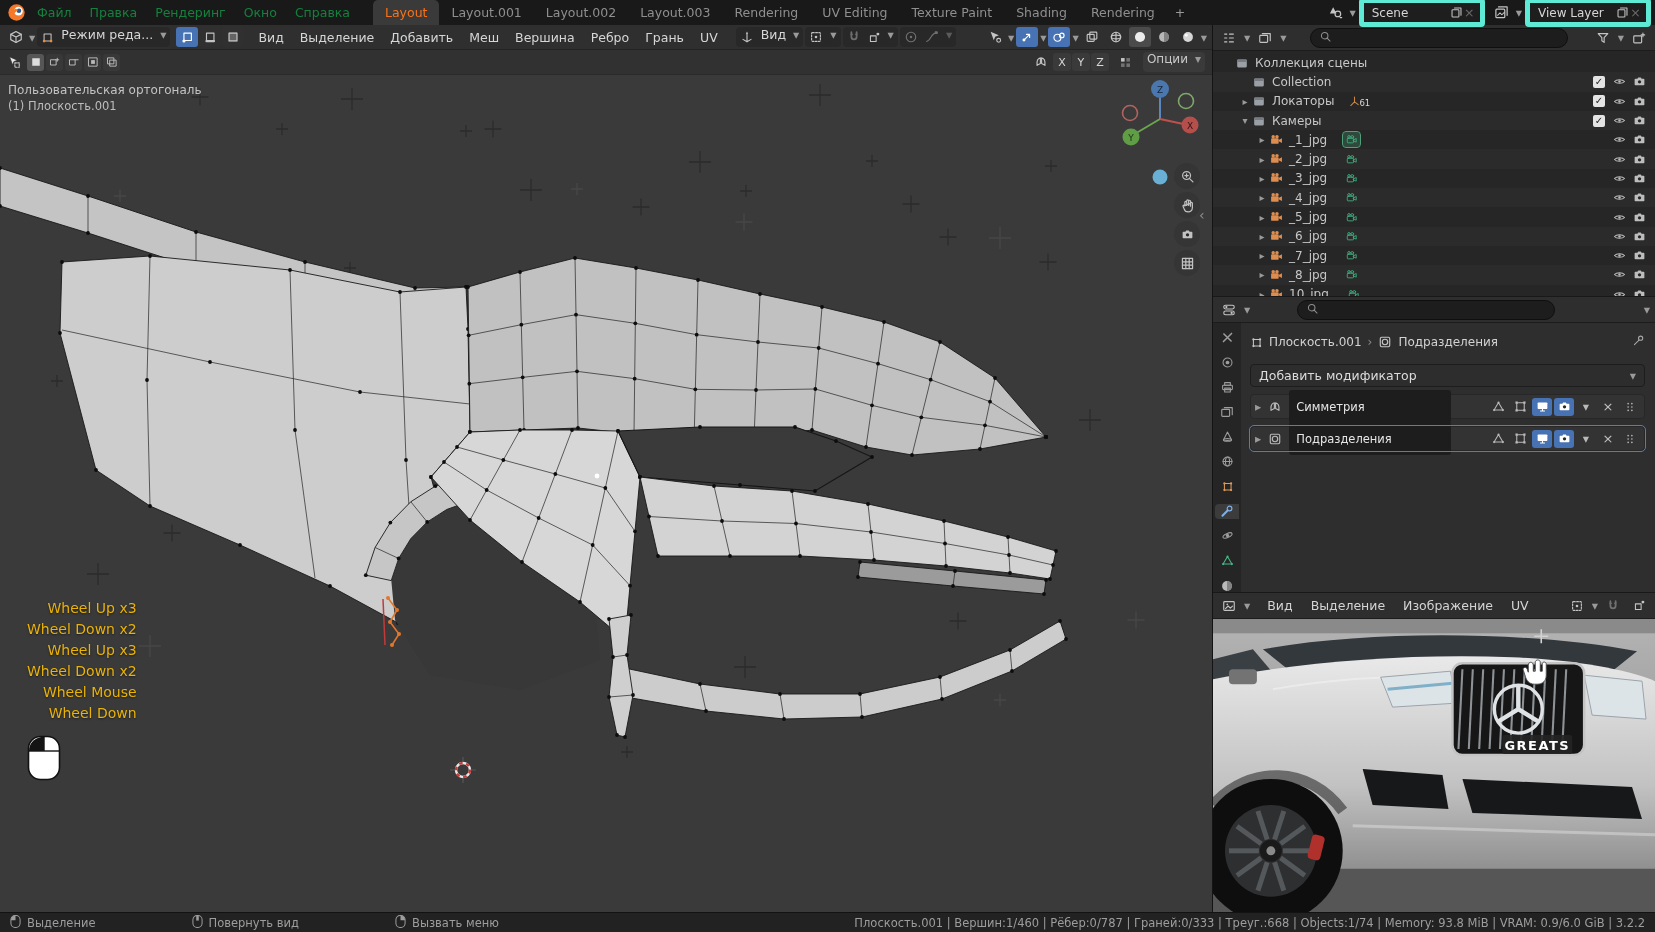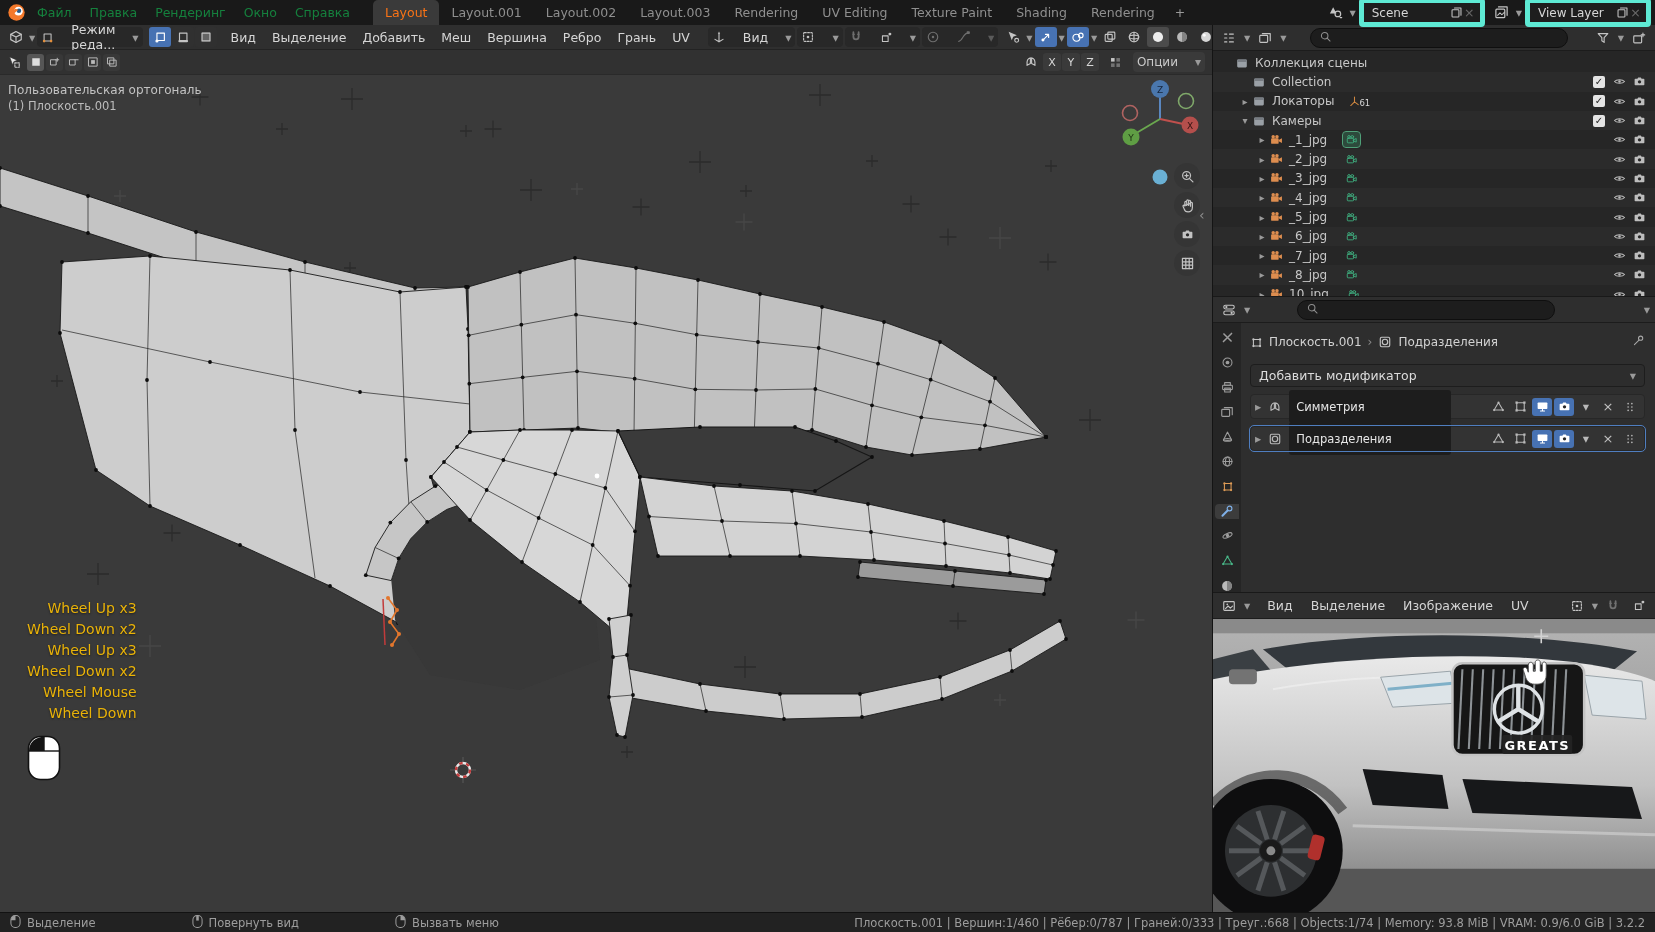--- a/index.html
+++ b/index.html
@@ -20,21 +20,21 @@
   .tb-field .fname{min-width:78px;font-size:12px;}
   .ghost{opacity:.45;}
   
   #viewport{position:absolute;left:0;top:25px;width:1212px;height:887px;background:#3a3a3a;overflow:hidden;border-right:1px solid #141414;}
   #vp-canvas{position:absolute;left:0;top:0;z-index:1;}
   #vp-header{position:relative;z-index:5;height:24px;background:#2f2f2f;border-bottom:1px solid #232323;display:flex;align-items:center;padding:0 5px;gap:2px;color:#d6d6d6;font-size:12.5px;}
   #vp-tools{position:relative;z-index:5;height:24px;background:#313131;border-bottom:1px solid #2a2a2a;display:flex;align-items:center;padding:0 7px;color:#c9c9c9;font-size:12px;}
   .ibtn{min-width:22px;height:20px;display:flex;align-items:center;justify-content:center;border-radius:3px;color:#c4c4c4;}
   .ibtn.blue{background:#4772b3;color:#fff;}
   .ibtn.small{min-width:13px;}
-  .grp{display:flex;align-items:center;background:#282828;border-radius:4px;height:20px;padding:0 4px;gap:17px;}
+  .grp{display:flex;align-items:flex-start;background:#282828;border-radius:4px;height:20px;padding:0 4px;gap:7px;}
   .vpmenu{padding:0 8px;height:24px;display:flex;align-items:center;color:#d6d6d6;}
   .selmode{display:flex;gap:1px;margin:0 4px;}
   .selmode .ibtn{background:#303030;}
   .selmode .ibtn.on{background:#4772b3;color:#fff;}
   .chev{color:#9a9a9a;display:flex;align-items:center;}
   .axisbtn{width:18px;height:18px;display:flex;align-items:center;justify-content:center;background:#3a3a3a;border-radius:3px;color:#d8d8d8;font-size:11px;margin-left:1px;}
   .toolsq{width:17px;height:17px;background:#383838;border-radius:3px;margin-right:2px;display:flex;align-items:center;justify-content:center;color:#bbb;}
   .toolsq.on{background:#565656;color:#fff;}
   #vp-overlay{position:absolute;left:8px;top:57px;z-index:4;line-height:16px;}
   #vp-overlay .l1{color:#c3c3c3;font-size:12px;}

